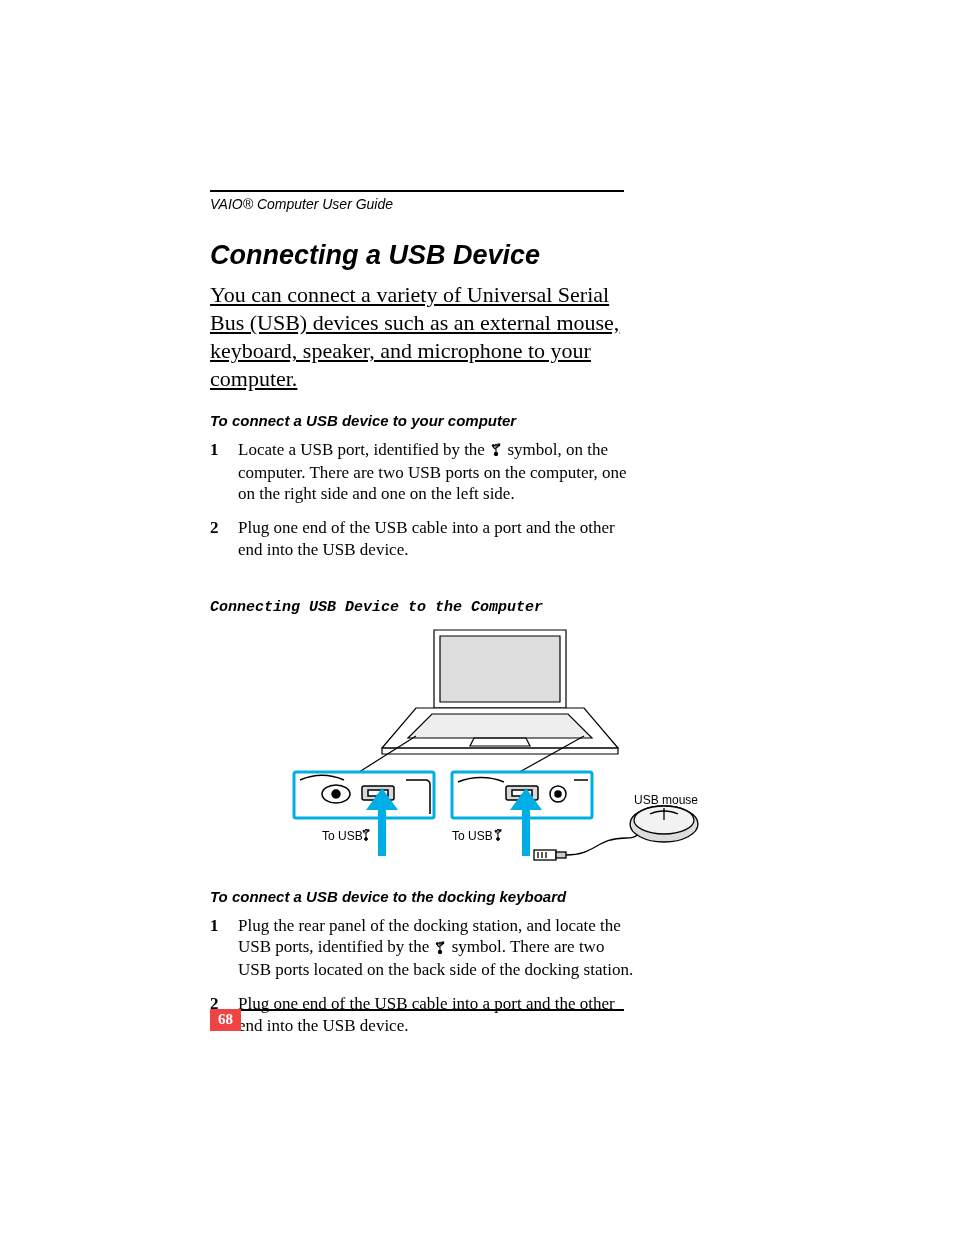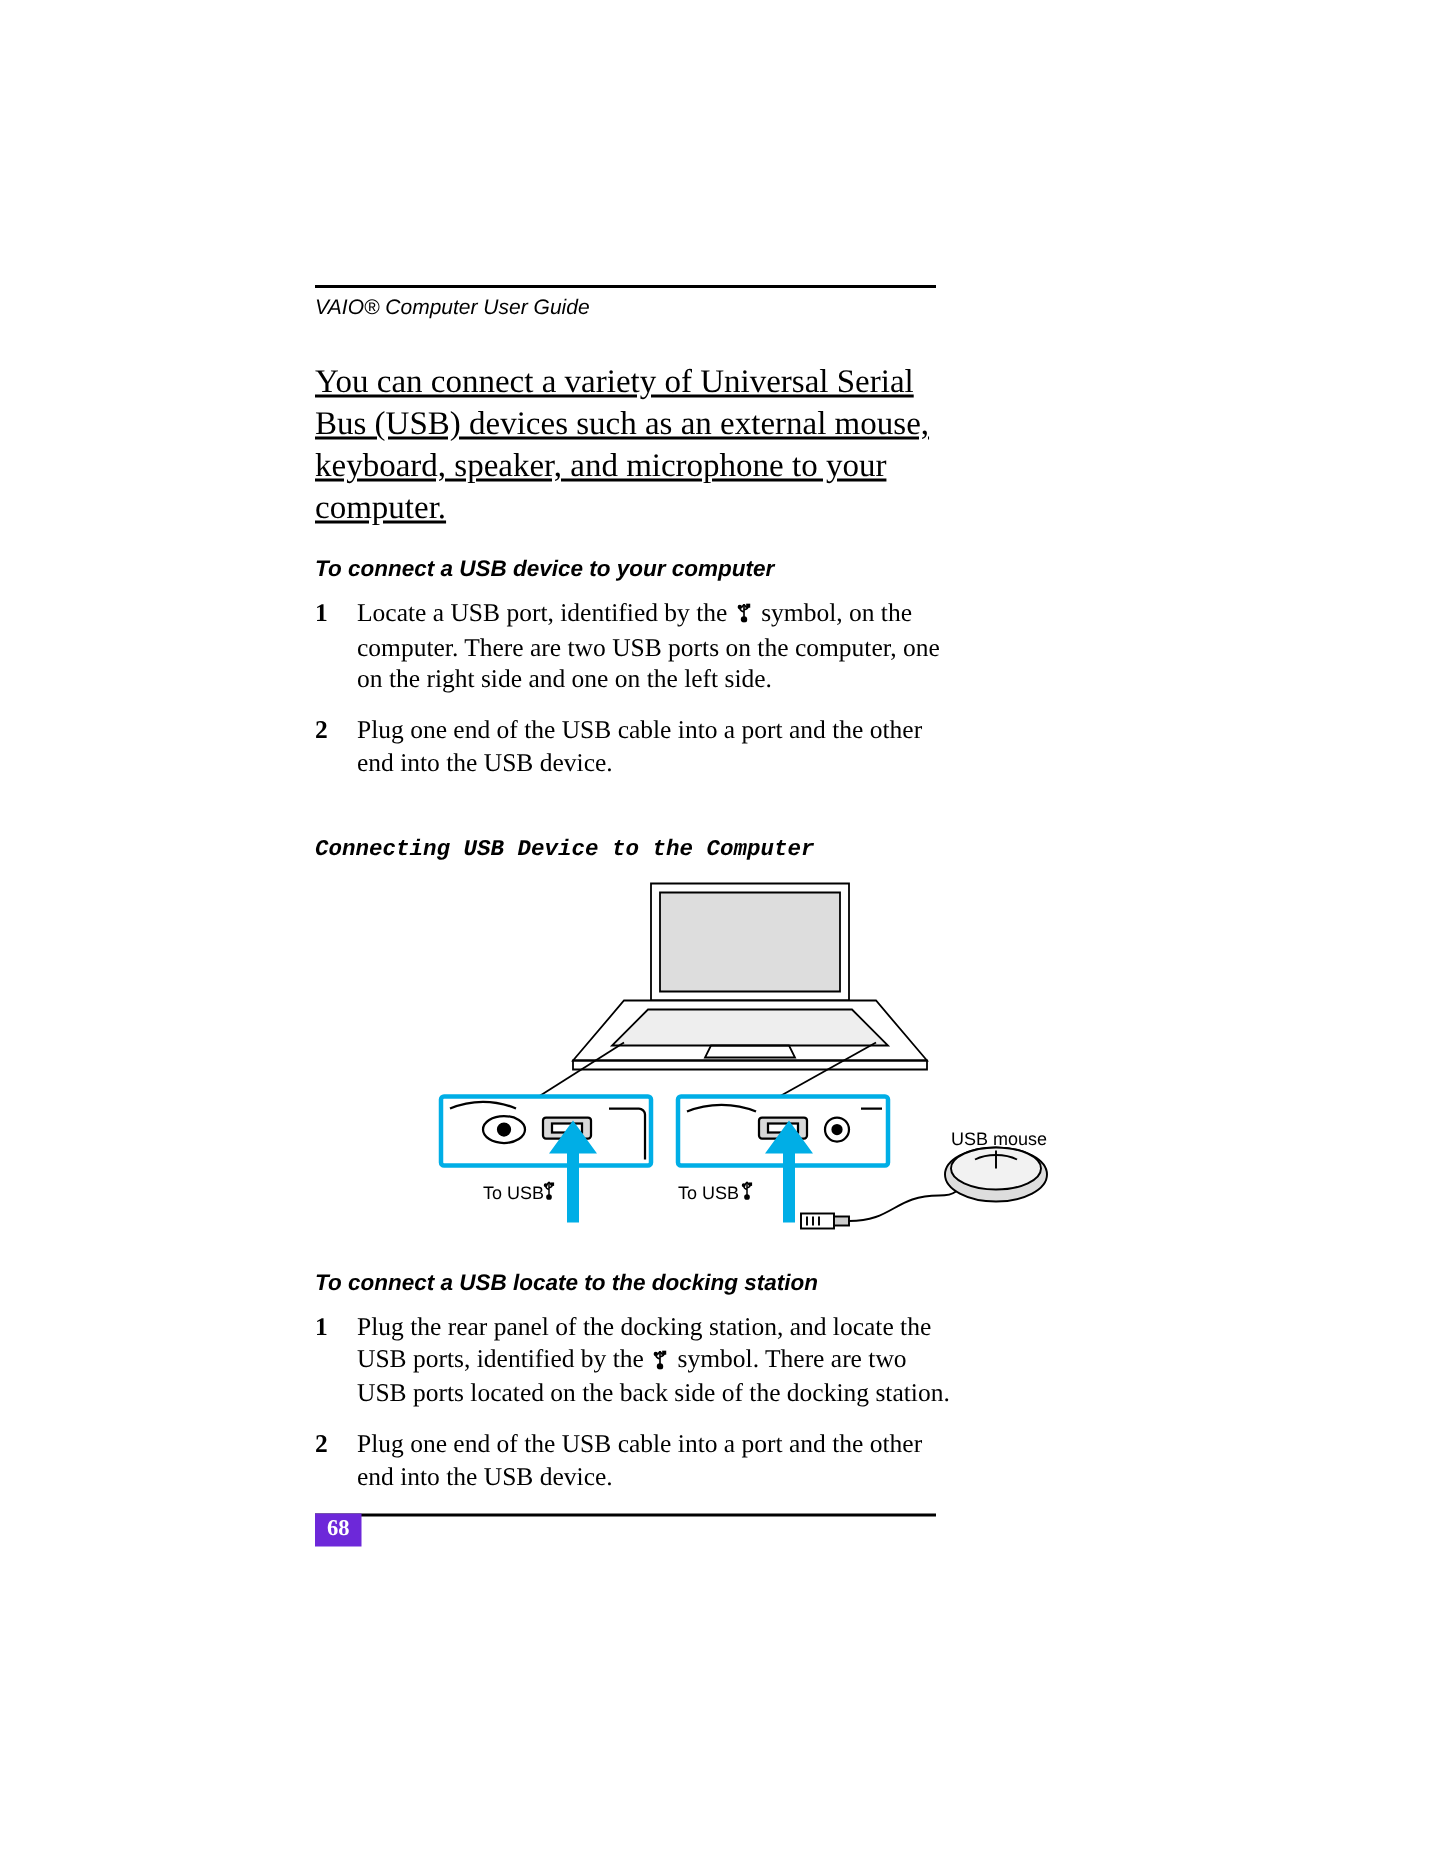--- a/index.html
+++ b/index.html
@@ -101,36 +101,37 @@
     left: 210px;
     right: 222px;
     bottom: 202px;
     height: 22px;
     border-top: 2px solid #000;
   }
   .page-num-box {
     position: absolute;
     left: 0;
     top: -2px;
-    background: #6d28d9;
+    background: #ef4444;
     color: #fff;
     font-family: "Times New Roman", serif;
     font-weight: 700;
     font-size: 15px;
     padding: 2px 8px 3px 8px;
   }
 </style>
 </head>
 <body>
 
 <div class="page">
   <div class="top-rule"></div>
 
   <div class="running-head">VAIO® Computer User Guide</div>
 
+  <h1 class="section-title">Connecting a USB Device</h1>
 
   <p class="body">You can connect a variety of Universal Serial Bus (USB) devices such as an external mouse, keyboard, speaker, and microphone to your computer.</p>
 
   <h2 class="sub">To connect a USB device to your computer</h2>
 
   <ol class="steps">
     <li>
       <span class="step-body">
         <span>Locate a USB port, identified by the </span>
         <span class="usb-glyph">
@@ -243,21 +244,21 @@
         <path d="M300 231 C330 231 330 214 360 214 C378 214 372 204 378 200"></path>
 
         <ellipse cx="398" cy="200" rx="34" ry="18" fill="#ddd"></ellipse>
         <ellipse cx="398" cy="196" rx="30" ry="14" fill="#f2f2f2"></ellipse>
         <line x1="398" y1="184" x2="398" y2="196"></line>
         <path d="M384 190 C392 186 404 186 412 190"></path>
       </g>
     </svg>
   </div>
 
-  <h2 class="sub">To connect a USB locate to the docking station</h2>
+  <h2 class="sub">To connect a USB device to the docking keyboard</h2>
 
   <ol class="steps">
     <li>
       <span class="step-body">
         <span>Plug the rear panel of the docking station, and locate the USB ports, identified by the </span>
         <span class="usb-glyph">
           <svg width="14" height="14" viewBox="0 0 14 14">
             <g stroke="#000" stroke-width="1.1" fill="none">
               <circle cx="7" cy="12" r="1.6" fill="#000"></circle>
               <line x1="7" y1="11" x2="7" y2="2"></line>

